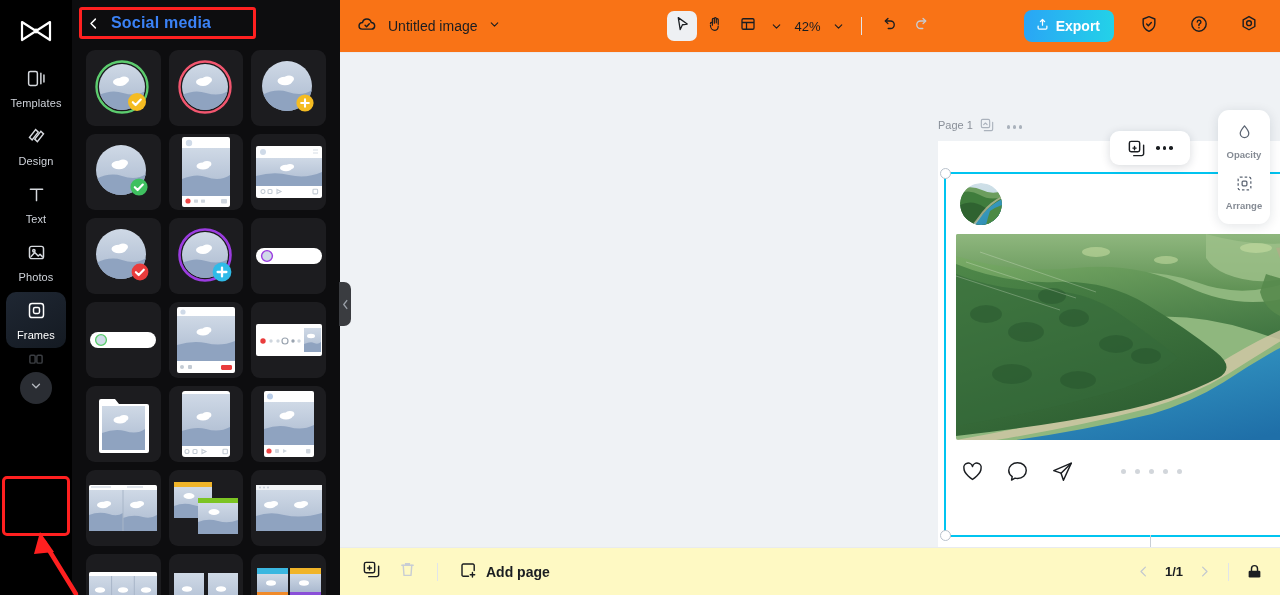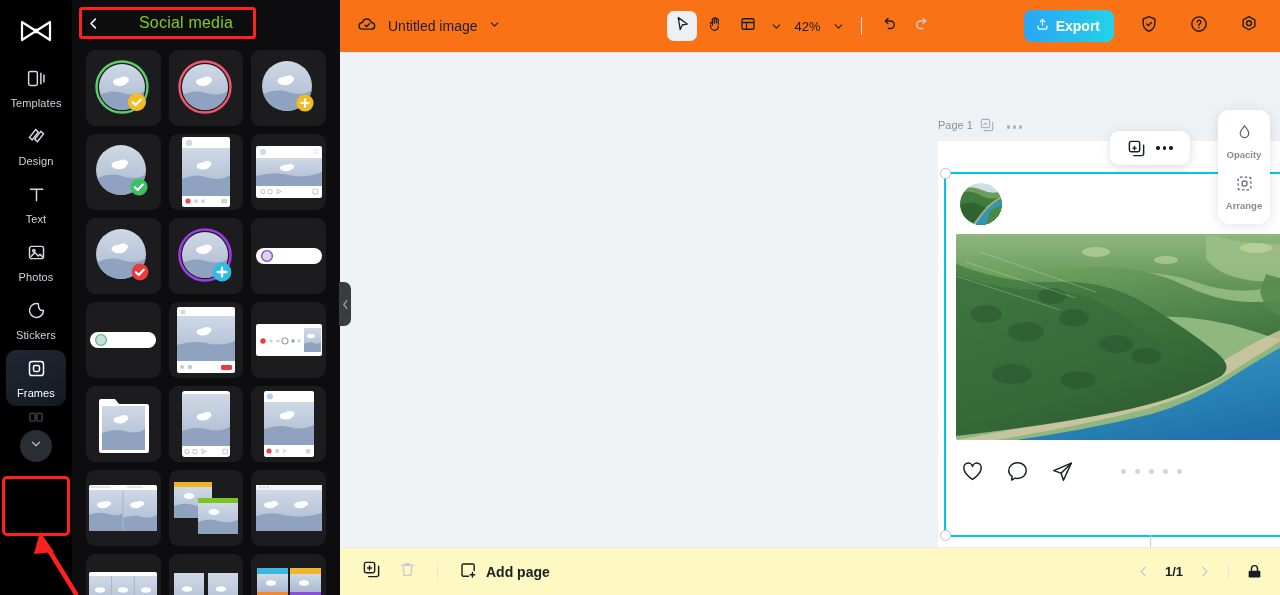--- a/index.html
+++ b/index.html
@@ -42,21 +42,21 @@
 
   
   #panel {
     width:268px; flex:0 0 268px; height:595px; background:#0d0d0f;
     position:relative; z-index:5;
   }
   #panel-head {
     height:46px; display:flex; align-items:center; gap:10px;
     padding:0 14px; position:relative;
   }
-  #panel-title { color:#84cc16; font-size:16px; font-weight:normal; letter-spacing:.2px;margin-left:28px; }
+  #panel-title { color:#3b82f6; font-size:16px; font-weight:bold; letter-spacing:.2px; }
   #back-arrow { cursor:pointer; display:flex; align-items:center; }
   #panel-head-highlight {
     position:absolute; left:7px; top:7px; width:177px; height:32px;
     border:3px solid #ff2020; border-radius:3px; pointer-events:none;
   }
   #grid {
     padding:4px 14px 0 14px;
     display:grid; grid-template-columns:repeat(3,1fr); gap:8px 8px;
     height:549px; overflow:hidden;
   }
@@ -224,28 +224,20 @@
     <span>
       <svg width="21" height="21" viewBox="0 0 24 24" fill="none" stroke="#d6d9de" stroke-width="1.7">
         <rect x="4" y="5" width="16" height="14" rx="2.5"></rect>
         <circle cx="9" cy="10" r="1.3"></circle>
         <path d="M5.5 17l4.5-5 4 4 2-2 3 3" stroke-linejoin="round"></path>
       </svg>
     </span>
     <span class="ri-label">Photos</span>
   </div>
 
-  <div class="rail-item">
-    <span>
-      <svg width="21" height="21" viewBox="0 0 24 24" fill="none" stroke="#d6d9de" stroke-width="1.7">
-        <path d="M14 4.2A8 8 0 1 0 20 12c-3.4.6-5.8-1-6-7.8Z" stroke-linejoin="round"></path>
-      </svg>
-    </span>
-    <span class="ri-label">Stickers</span>
-  </div>
 
   <div class="rail-item active">
     <span>
       <svg width="21" height="21" viewBox="0 0 24 24" fill="none" stroke="#fff" stroke-width="1.7">
         <rect x="4" y="4" width="16" height="16" rx="3"></rect>
         <rect x="8.6" y="8.6" width="6.8" height="6.8" rx="1.6"></rect>
       </svg>
     </span>
     <span class="ri-label">Frames</span>
   </div>

